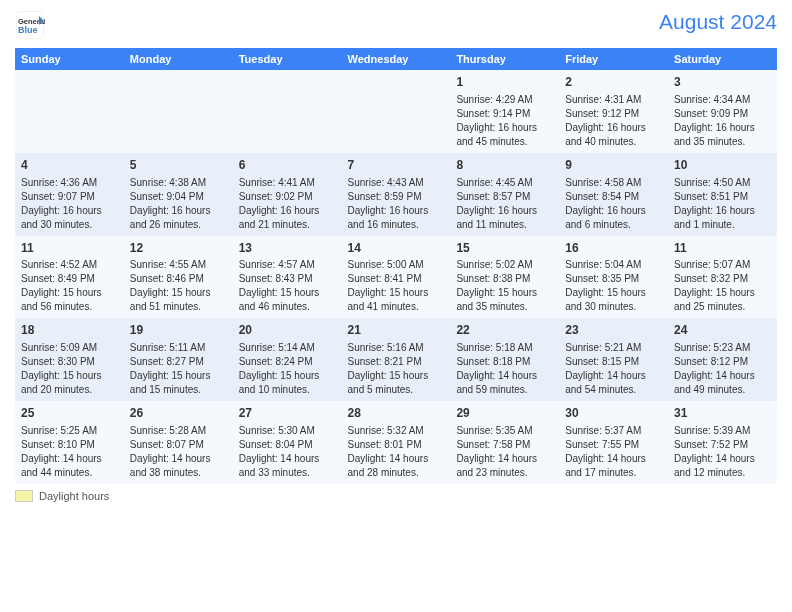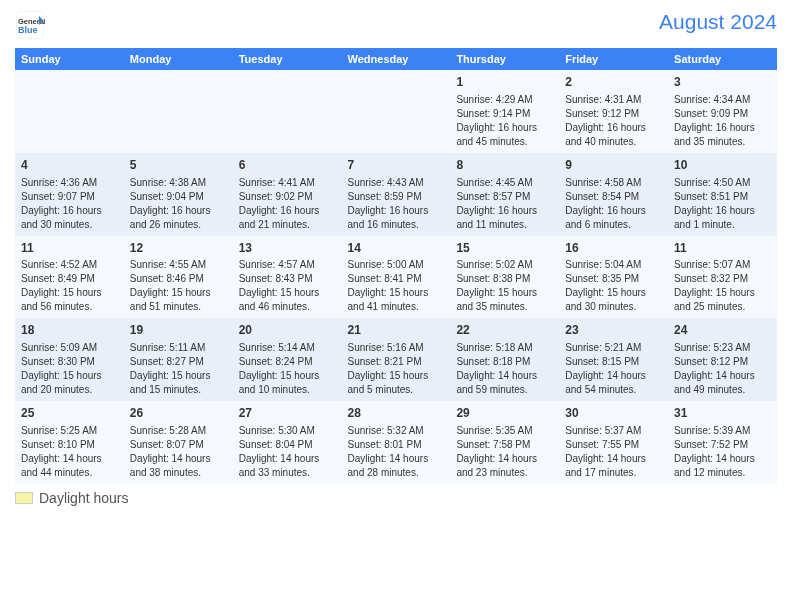--- a/index.html
+++ b/index.html
@@ -81,21 +81,21 @@
     }
     .day-info {
       font-size: 10px;
       color: #333;
     }
     .legend {
       display: flex;
       align-items: center;
       gap: 6px;
       margin-top: 6px;
-      font-size: 14px;
+      font-size: 11px;
       color: #555;
     }
     .legend-box {
       width: 18px;
       height: 12px;
       background: #f5f5aa;
       border: 1px solid #ccc;
       display: inline-block;
     }
   </style>

